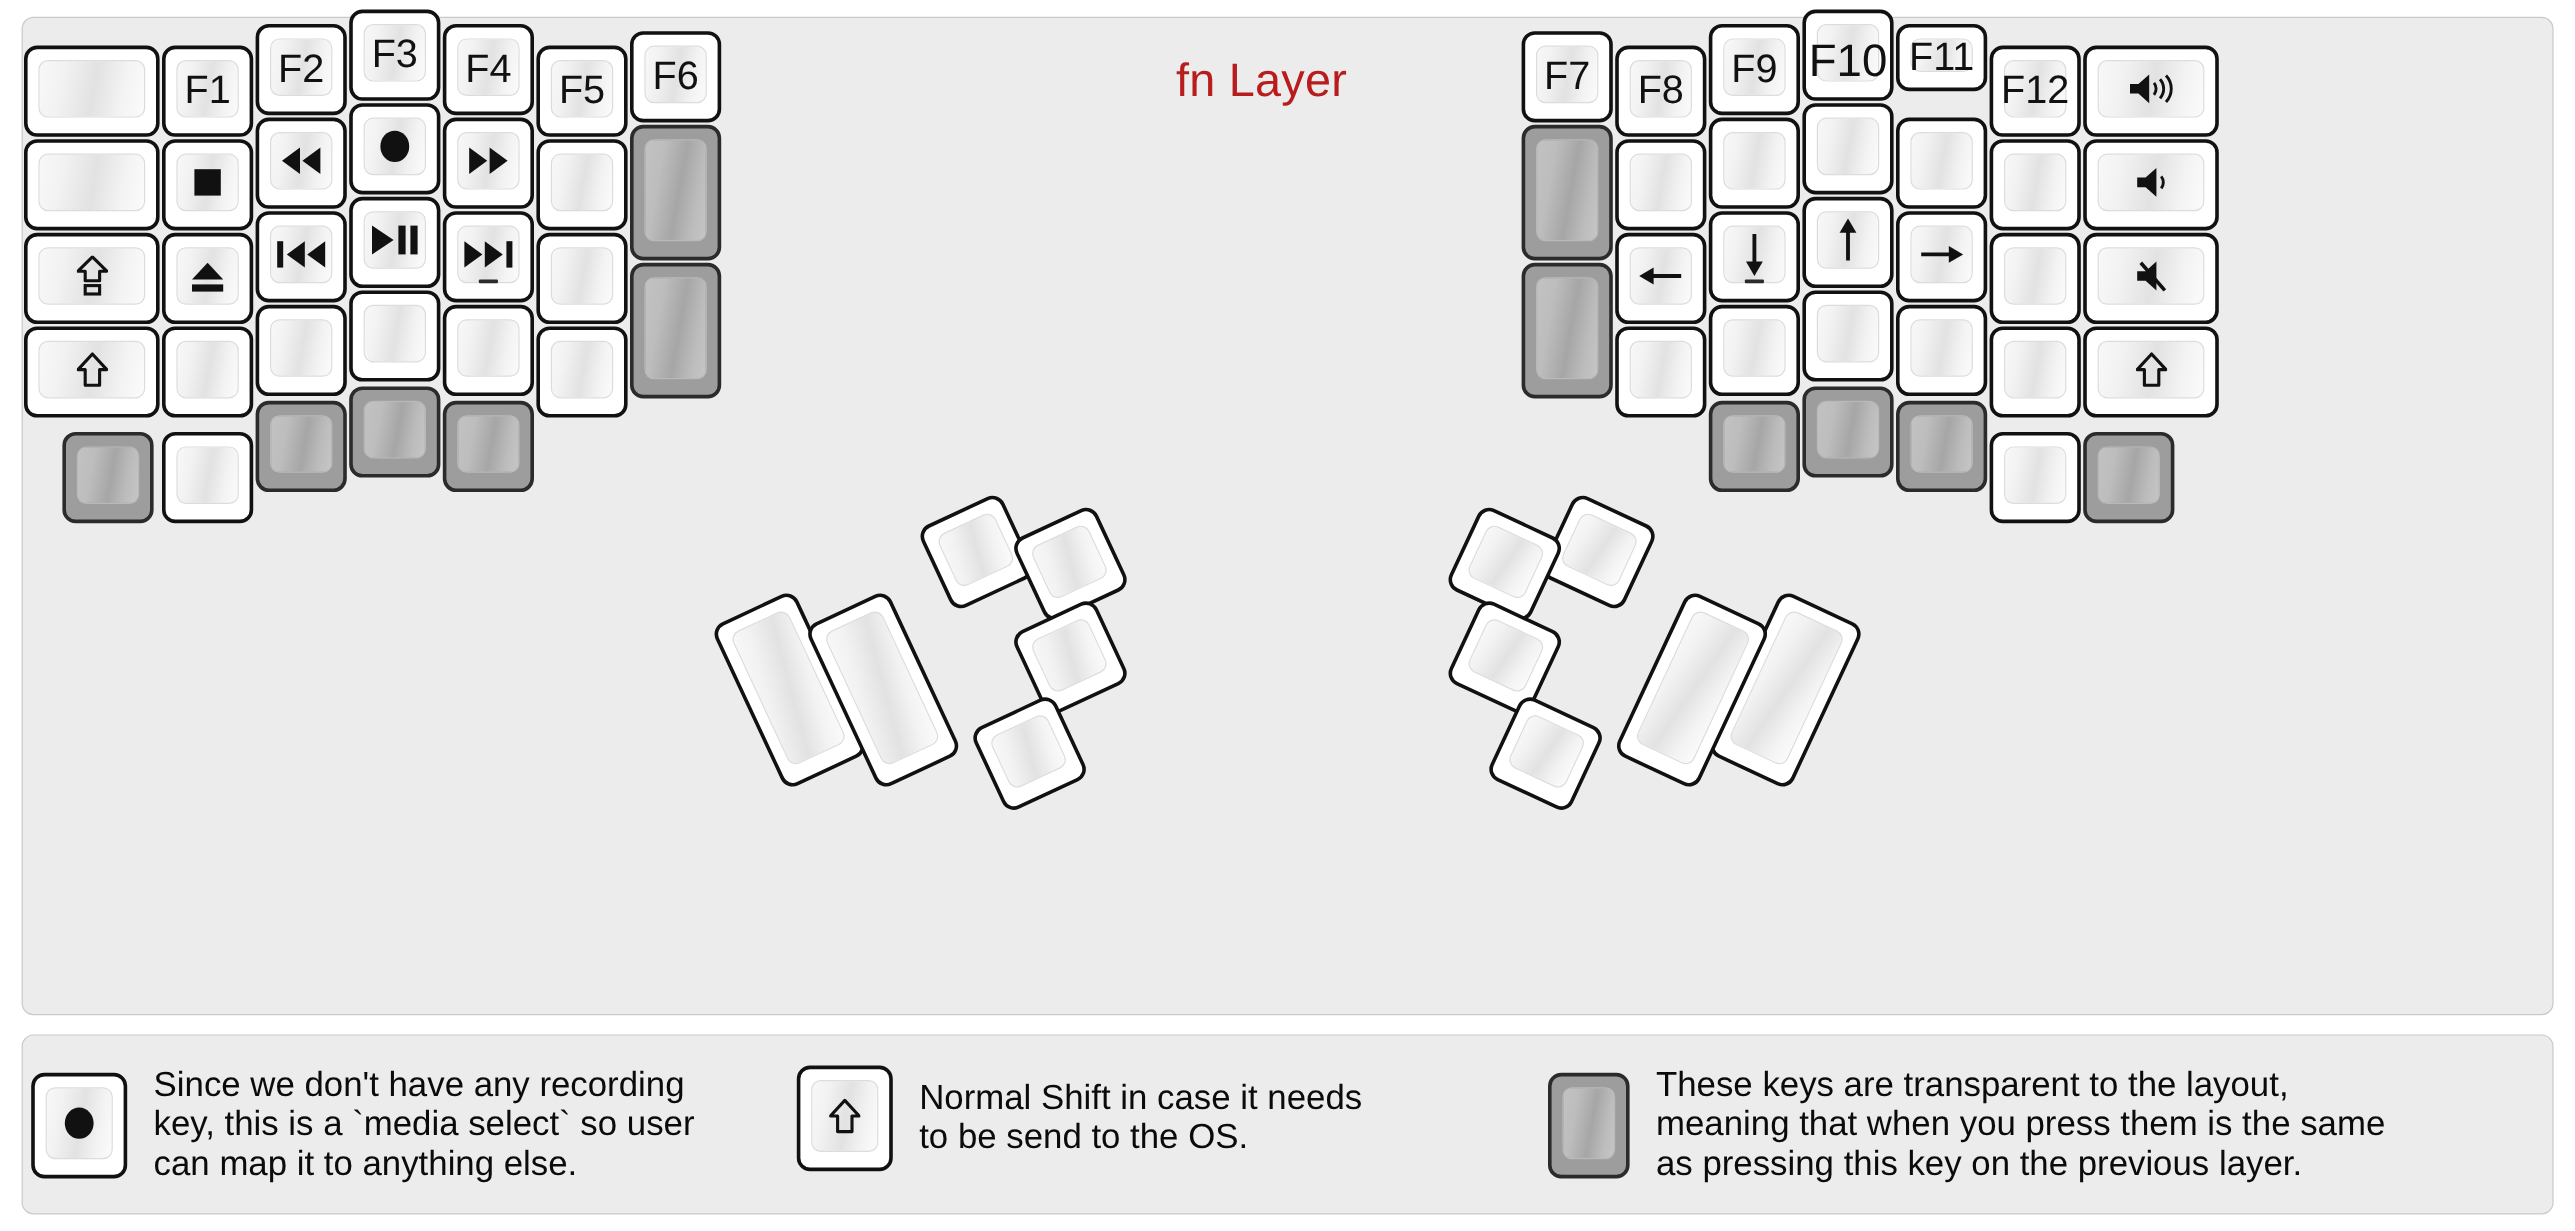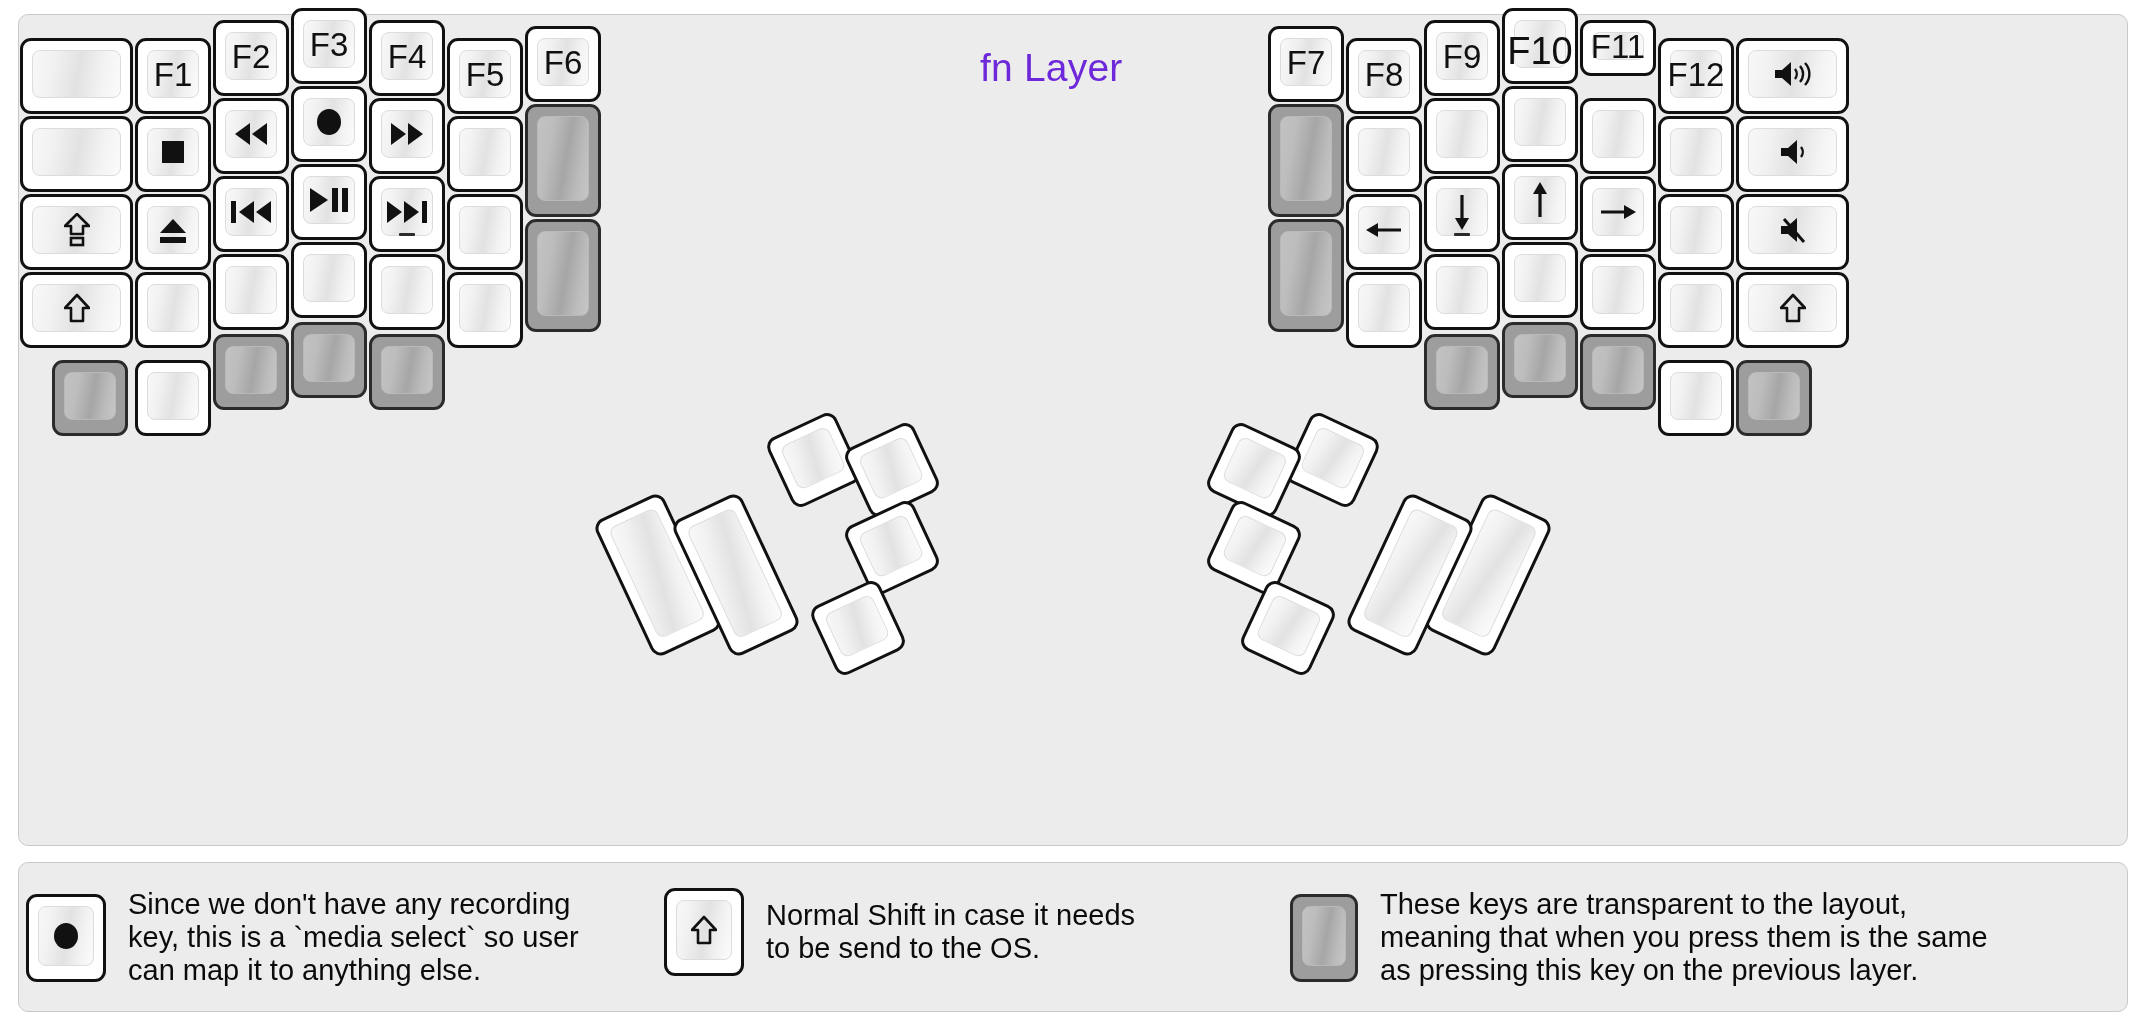--- a/index.html
+++ b/index.html
@@ -19,21 +19,21 @@
     border-radius:10px;
     box-sizing:border-box;
   }
   #board-panel{left:18px;top:14px;width:2110px;height:832px;}
   #legend-panel{left:18px;top:862px;width:2110px;height:150px;}
 
   #title{
     position:absolute;
     left:980px;top:46px;
     font-size:39px;
-    color:#6d28d9;
+    color:#b91c1c;
     letter-spacing:0.2px;
     white-space:nowrap;
   }
 
   
   .key{
     position:absolute;
     box-sizing:border-box;
     border:3px solid #111111;
     border-radius:11px;

